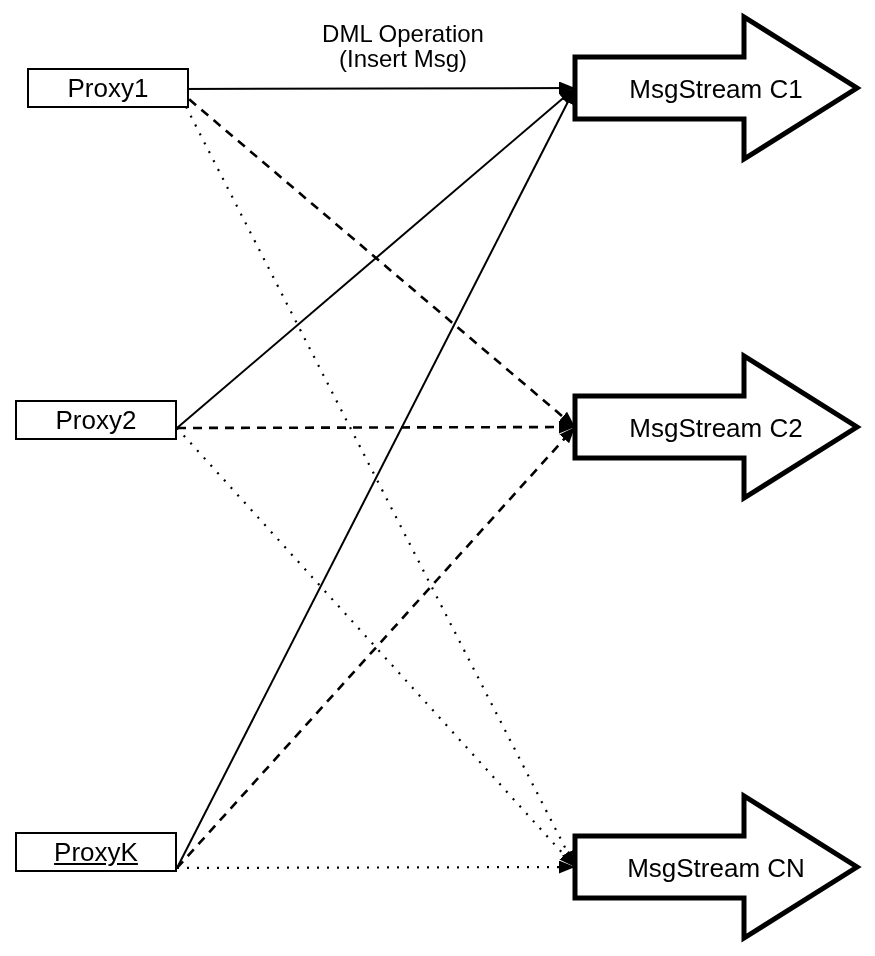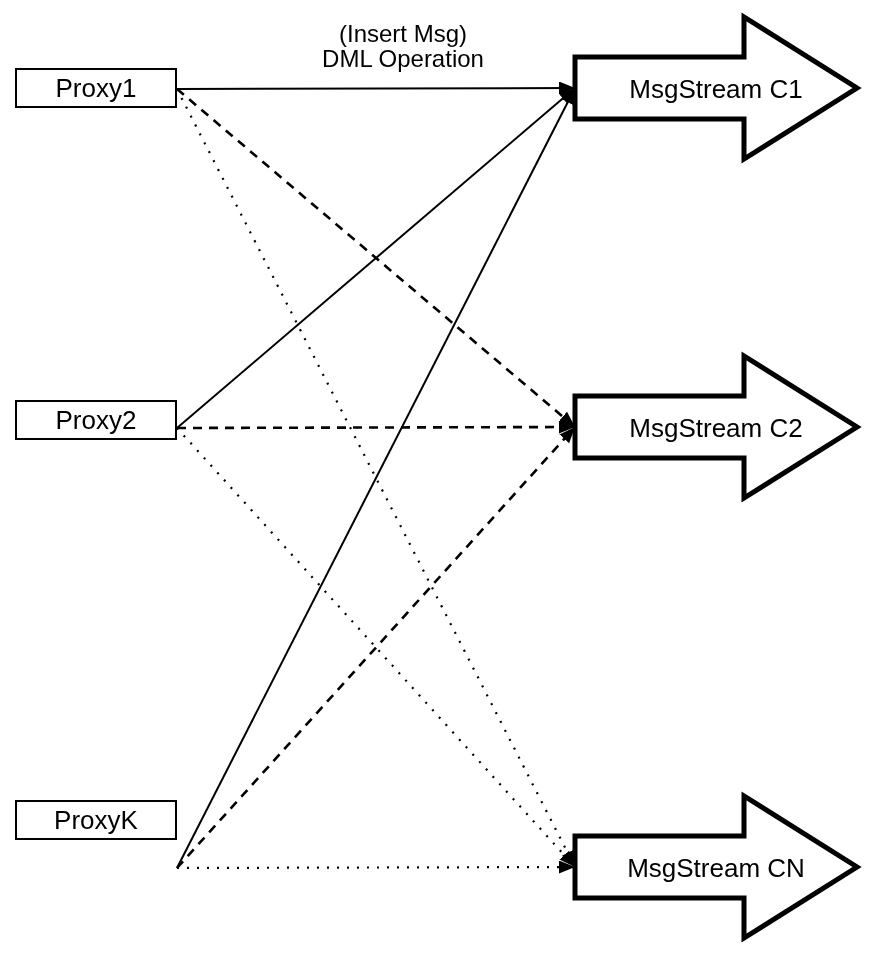--- a/index.html
+++ b/index.html
@@ -47,23 +47,23 @@
     width: 162px;
     height: 40px;
     box-sizing: border-box;
     border: 2.5px solid #000000;
     background: #ffffff;
     display: flex;
     align-items: center;
     justify-content: center;
     font-size: 26px;
   }
-  .proxy-box.p1 { top: 68px; }
+  .proxy-box.p1 { top: 68px; margin-left: 12px; }
   .proxy-box.p2 { top: 400px; }
-  .proxy-box.pk { top: 800px; }
+  .proxy-box.pk { top: 832px; text-decoration: underline; }
   .dml-label {
     position: absolute;
     left: 283px;
     top: 21px;
     width: 240px;
     text-align: center;
     font-size: 24px;
     line-height: 25px;
   }
 </style>
@@ -113,17 +113,17 @@
     <span>Proxy1</span>
   </div>
   <div class="proxy-box p2">
     <span>Proxy2</span>
   </div>
   <div class="proxy-box pk">
     <span>ProxyK</span>
   </div>
 
   <div class="dml-label">
+    <div>DML Operation</div>
     <div>(Insert Msg)</div>
-    <div>DML Operation</div>
   </div>
 
 </div>
 
 </body></html>

